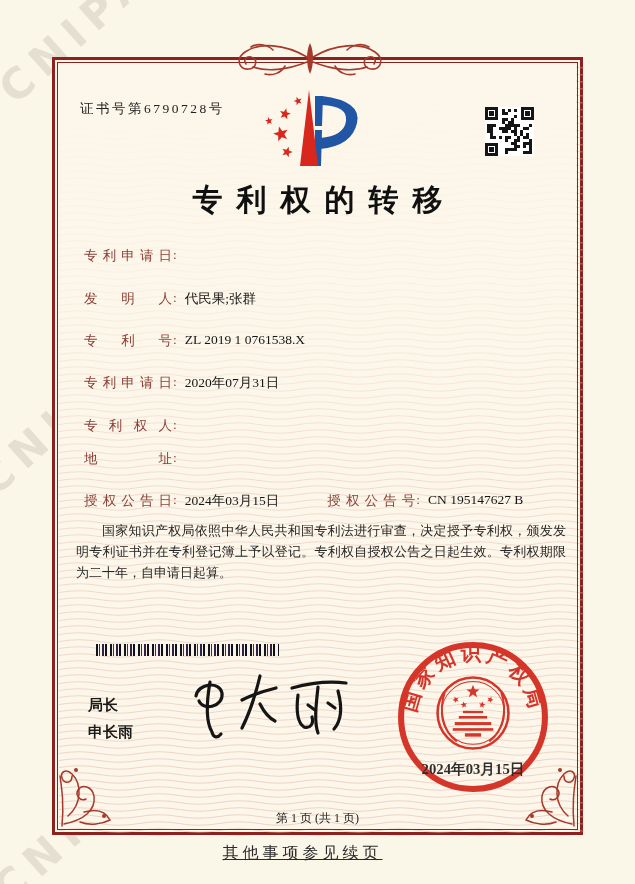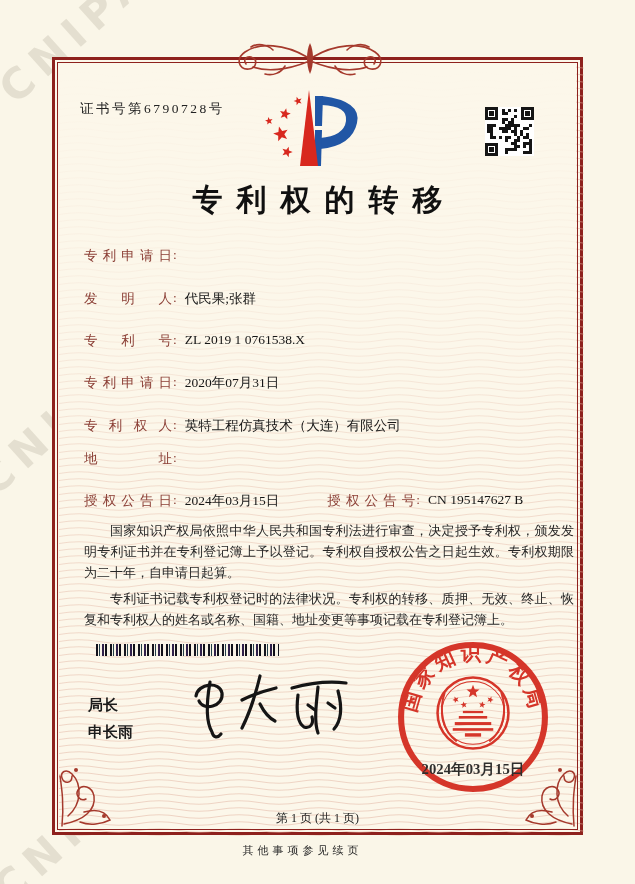--- a/index.html
+++ b/index.html
@@ -42,21 +42,21 @@
   .flabel{
     display:inline-block;width:88px;color:#8C4037;
     text-align:justify;text-align-last:justify;flex:0 0 88px;
   }
   .fcolon{color:#8C4037;margin:0 8px 0 1px;}
   .fvalue{color:#161616;}
   .fvalue.wrap{display:inline-block;max-width:300px;line-height:19px;}
   .grant-group2{margin-left:48px;display:flex;}
   
   .body-text{
-    position:absolute;left:84px;top:520px;width:490px;z-index:5;
+    position:absolute;left:76px;top:520px;width:490px;z-index:5;
     font-size:13px;line-height:21px;color:#262626;text-align:justify;
   }
   .body-text p{margin:0 0 5px 0;text-indent:2em;}
   
   .barcode{
     position:absolute;left:96px;top:644px;width:183px;height:12px;z-index:5;
     background-color:#F8F3E6;
     background-image:repeating-linear-gradient(90deg,
       #14141e 0 2px,transparent 2px 3px,
       #23404a 3px 4px,transparent 4px 6px,
@@ -65,21 +65,21 @@
   }
   
   .director{position:absolute;left:88px;z-index:5;
     font-family:"Liberation Sans","DejaVu Sans",sans-serif;
     font-size:15px;font-weight:700;color:#1c1c1c;}
   .sig{position:absolute;left:178px;top:660px;z-index:6;}
   
   .seal{position:absolute;left:396px;top:640px;width:154px;height:154px;z-index:7;opacity:.93;}
   
   .page-ind{position:absolute;left:52px;top:810px;width:531px;text-align:center;font-size:12px;color:#222;z-index:5;}
-  .footer-note{position:absolute;left:0;top:843px;width:605px;text-align:center;font-size:11px;letter-spacing:4px;color:#2a2a2a;z-index:5;}
+  .footer-note{position:absolute;left:0;top:843px;width:605px;text-align:center;font-size:16px;letter-spacing:4px;color:#2a2a2a;z-index:5;text-decoration:underline;}
   
   .qr{position:absolute;left:485px;top:107px;width:49px;height:49px;background:#fff;padding:2px;box-sizing:border-box;z-index:5;}
   .qr-m{position:relative;width:45px;height:45px;}
   .qr-m i{position:absolute;width:3px;height:3px;background:#151515;}
   .qr-f{position:absolute;width:13px;height:13px;border:3px solid #151515;background:#fff;box-sizing:border-box;}
   .qr-f::after{content:"";position:absolute;left:1px;top:1px;width:5px;height:5px;background:#151515;}
   .qr-f.tl{left:0;top:0;} .qr-f.tr{right:0;top:0;} .qr-f.bl{left:0;bottom:0;}
   
   .top-orn{position:absolute;left:215px;top:40px;z-index:4;}
   .corner{position:absolute;z-index:4;}
@@ -263,40 +263,38 @@
     <span class="fvalue">ZL 2019 1 0761538.X</span>
 </div>
 <div class="frow" style="top:374px;">
   <span class="flabel">专利申请日</span>
     <span class="fcolon">:</span>
     <span class="fvalue">2020年07月31日</span>
 </div>
 <div class="frow" style="top:417px;">
   <span class="flabel">专利权人</span>
     <span class="fcolon">:</span>
-    <span class="fvalue">英特工程仿真技术（大连）有限公司</span>
 </div>
 <div class="frow" style="top:450px;">
   <span class="flabel">地址</span>
     <span class="fcolon">:</span>
 </div>
 <div class="frow" style="top:492px;">
   <span class="flabel">授权公告日</span>
     <span class="fcolon">:</span>
     <span class="fvalue">2024年03月15日</span>
   <span class="grant-group2">
       <span class="flabel">授权公告号</span>
       <span class="fcolon">:</span>
       <span class="fvalue">CN 195147627 B</span>
     </span>
 </div>
 
 <div class="body-text">
   <p>国家知识产权局依照中华人民共和国专利法进行审查，决定授予专利权，颁发发明专利证书并在专利登记簿上予以登记。专利权自授权公告之日起生效。专利权期限为二十年，自申请日起算。</p>
-  <p>专利证书记载专利权登记时的法律状况。专利权的转移、质押、无效、终止、恢复和专利权人的姓名或名称、国籍、地址变更等事项记载在专利登记簿上。</p>
 </div>
 
 <div class="barcode"></div>
 
 <div class="director" style="top:696px;">局长</div>
 <div class="director" style="top:723px;">申长雨</div>
 
 <svg class="sig" width="205" height="90" viewBox="0 0 205 90">
   <g stroke="#151515" stroke-width="3.2" fill="none" stroke-linecap="round" stroke-linejoin="round">
     <path d="M32,22 C28,45 28,62 34,72 C35,77 39,79 43,74"></path>

